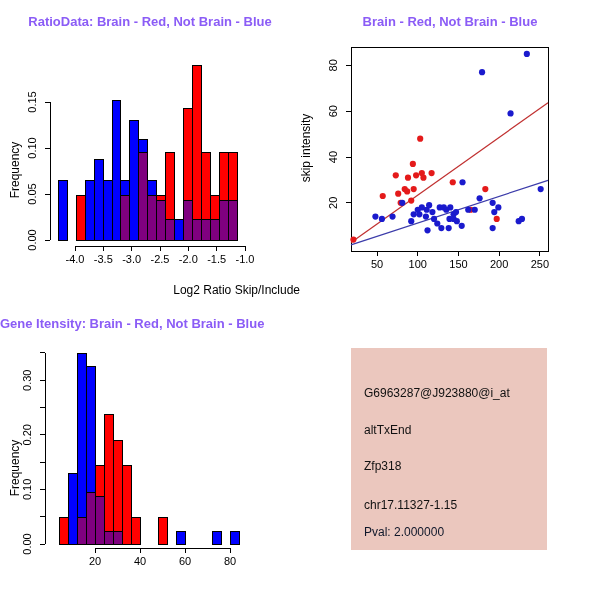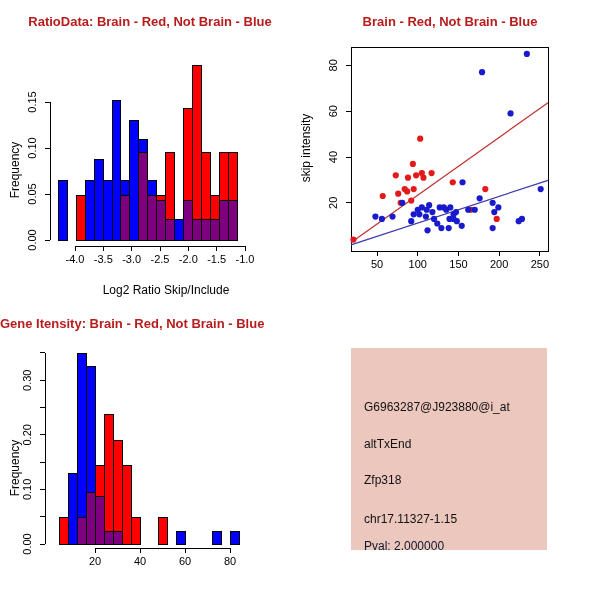--- a/index.html
+++ b/index.html
@@ -2,28 +2,28 @@
 <html><head>
 <meta charset="utf-8">
 <style>
   html,body{margin:0;padding:0;background:#fff;}
   #screen{position:relative;width:600px;height:600px;background:#ffffff;overflow:hidden;
           font-family:"Liberation Sans","DejaVu Sans",sans-serif;}
   .panel{position:absolute;width:300px;height:300px;}
   #p1{left:0;top:0;} #p2{left:300px;top:0;} #p3{left:0;top:300px;} #p4{left:300px;top:300px;}
   .panel svg{position:absolute;left:0;top:0;}
   .ptitle{position:absolute;top:14px;left:0;width:300px;text-align:center;
-          font-size:13px;font-weight:bold;color:#b91c1c;white-space:nowrap;}
+          font-size:13px;font-weight:bold;color:#8b5cf6;white-space:nowrap;}
   #p3 .ptitle{width:264px;top:16px;}
-  .xlab{position:absolute;top:283px;left:16px;width:300px;text-align:center;font-size:12px;color:#000;}
+  .xlab{position:absolute;top:283px;left:0;width:300px;text-align:right;font-size:12px;color:#000;}
   .ylab{position:absolute;font-size:12px;color:#000;white-space:nowrap;
         transform:translate(-50%,-50%) rotate(-90deg);}
   #p1 .ylab{left:15px;top:170px;} #p2 .ylab{left:6px;top:148px;} #p3 .ylab{left:15px;top:168px;}
   #infoBox{position:absolute;left:51px;top:48px;width:196px;height:202px;}
-  .infoline{position:absolute;left:13px;font-size:12px;color:#111;white-space:nowrap;margin-top:14px;}
+  .infoline{position:absolute;left:13px;font-size:12px;color:#111;white-space:nowrap;}
   #il1{top:38px;} #il2{top:75px;text-align:center;} #il3{top:111px;} #il4{top:150px;} #il5{top:177px;}
 </style>
 </head>
 <body>
 
 <div id="screen">
 
   <div class="panel" id="p1">
     <svg width="300" height="300">
         <line x1="50" y1="240" x2="50" y2="102" stroke="#000000" shape-rendering="crispEdges"></line>

